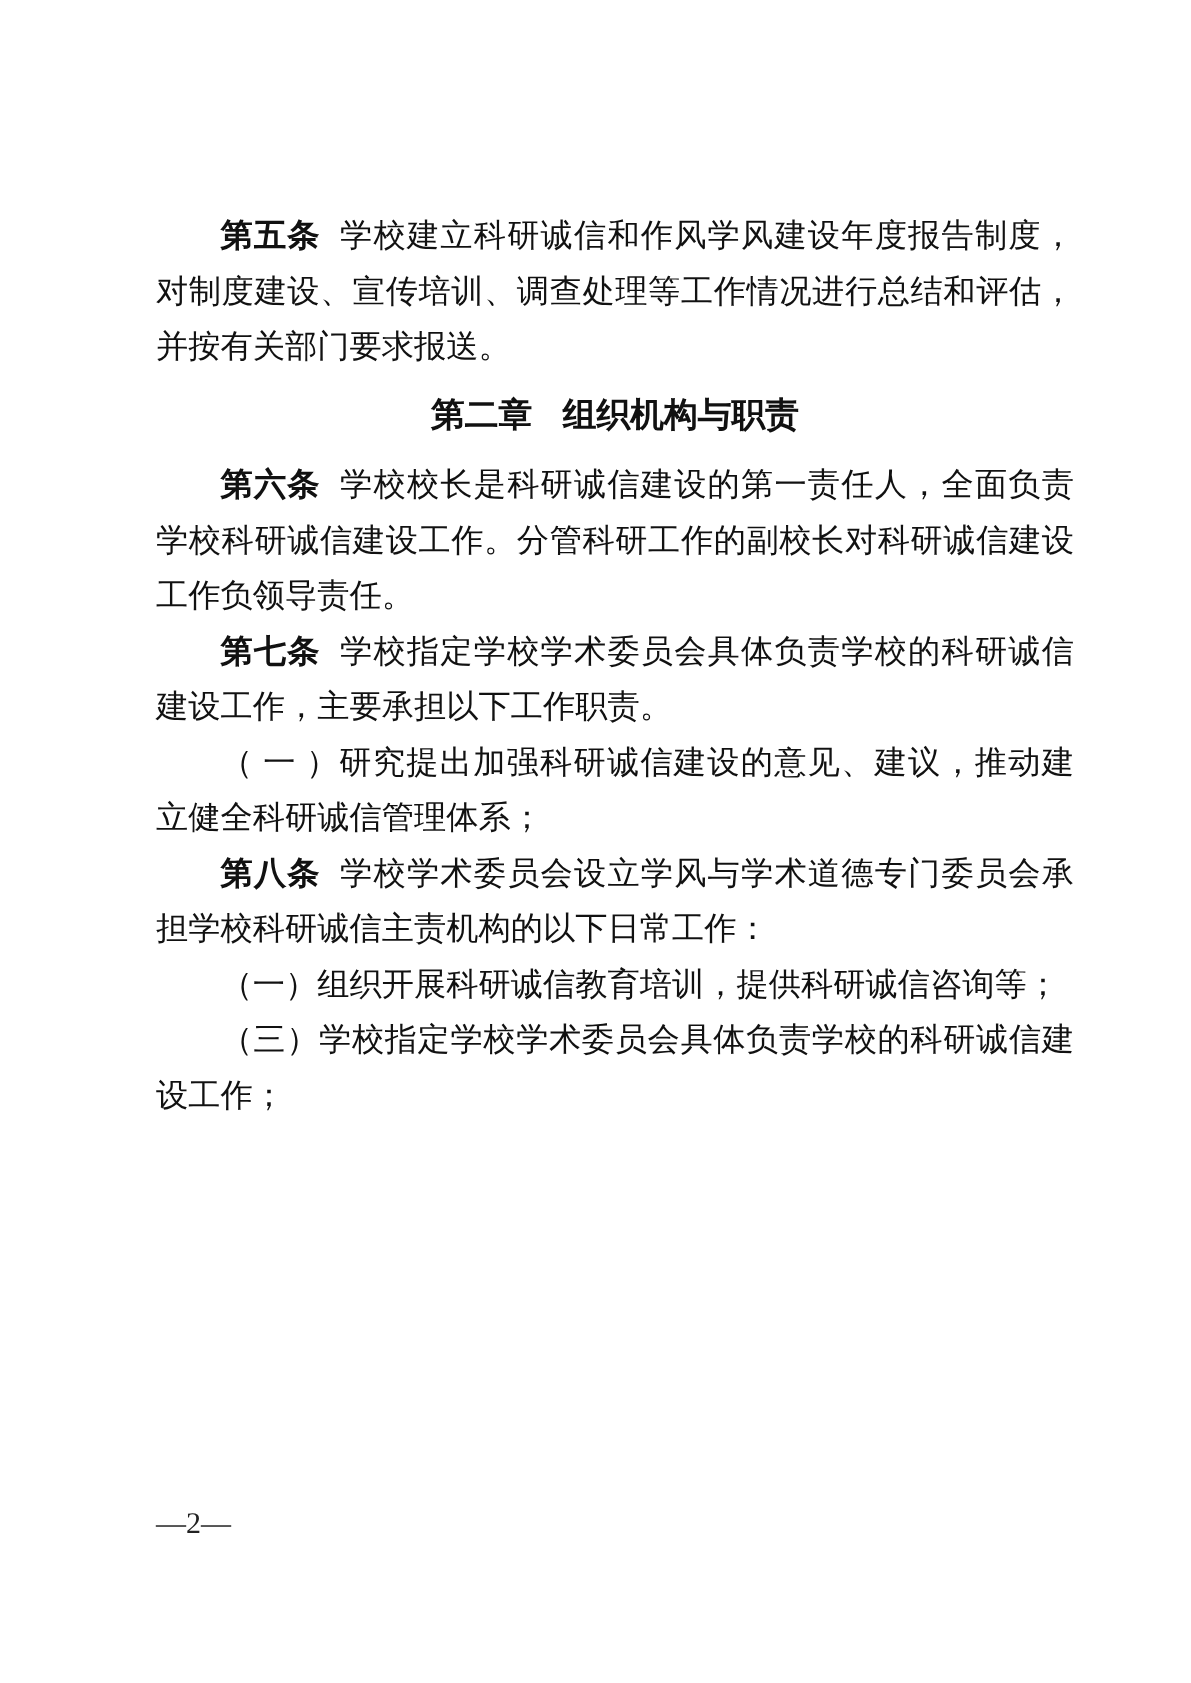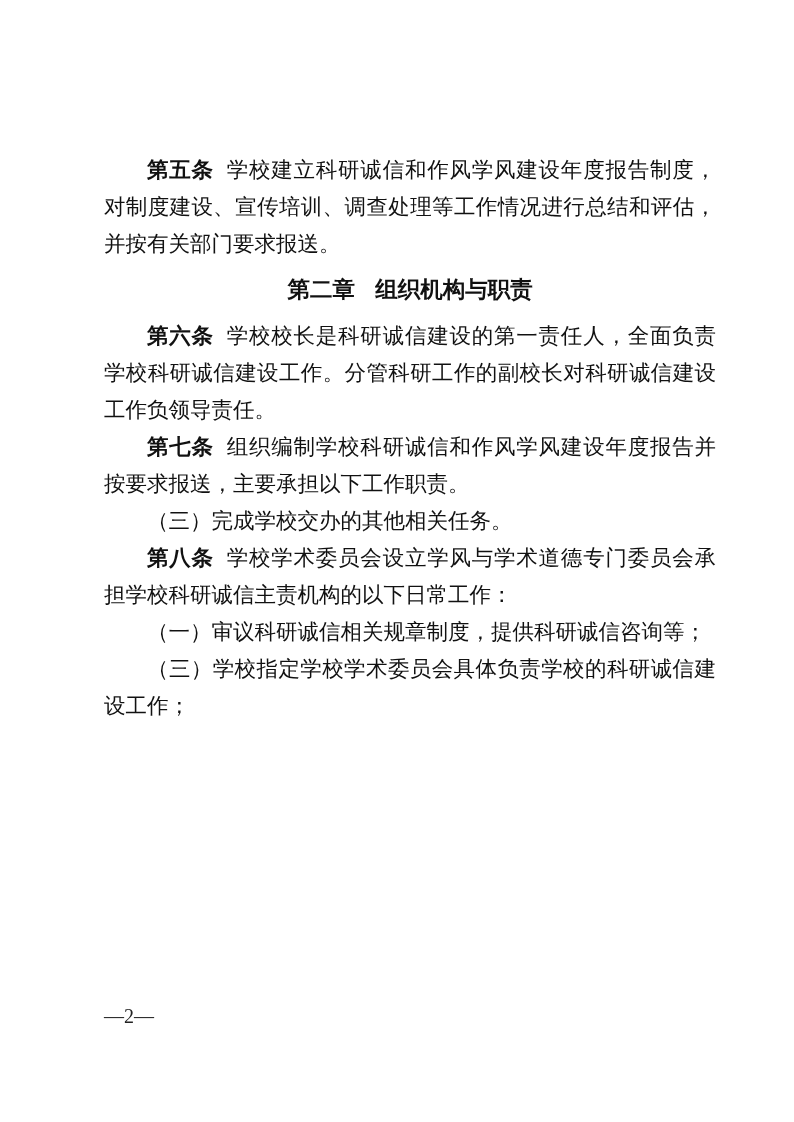--- a/index.html
+++ b/index.html
@@ -16,21 +16,21 @@
     color: #111111;
   }
   .page {
     position: absolute;
     inset: 0;
     background: #ffffff;
   }
   .doc {
     position: absolute;
     left: 104px;
-    top: 152px;
+    top: 139px;
     width: 612px;
     font-size: 21.5px;
     line-height: 37px;
     text-align: justify;
     text-justify: inter-character;
   }
   .para {
     margin: 0;
     padding: 0;
     text-indent: 2em;
@@ -69,25 +69,25 @@
 
 <div class="page">
   <main class="doc">
 
     <p class="para"><b class="term">第五条</b><span>学校建立科研诚信和作风学风建设年度报告制度，对制度建设、宣传培训、调查处理等工作情况进行总结和评估，并按有关部门要求报送。</span></p>
 
     <h2 class="chapter"><span class="ch-num">第二章</span><span class="ch-title">组织机构与职责</span></h2>
 
     <p class="para"><b class="term">第六条</b><span>学校校长是科研诚信建设的第一责任人，全面负责学校科研诚信建设工作。分管科研工作的副校长对科研诚信建设工作负领导责任。</span></p>
 
-    <p class="para"><b class="term">第七条</b><span>组织编制学校科研诚信和作风学风建设年度报告并按要求报送，主要承担以下工作职责。</span></p>
+    <p class="para"><b class="term">第七条</b><span>学校指定学校学术委员会具体负责学校的科研诚信建设工作，主要承担以下工作职责。</span></p>
 
-    <p class="para">（三）完成学校交办的其他相关任务。</p>
+    <p class="para">（ 一 ）研究提出加强科研诚信建设的意见、建议，推动建立健全科研诚信管理体系；</p>
 
     <p class="para"><b class="term">第八条</b><span>学校学术委员会设立学风与学术道德专门委员会承担学校科研诚信主责机构的以下日常工作：</span></p>
 
-    <p class="para">（一）审议科研诚信相关规章制度，提供科研诚信咨询等；</p>
+    <p class="para">（一）组织开展科研诚信教育培训，提供科研诚信咨询等；</p>
     <p class="para">（三）学校指定学校学术委员会具体负责学校的科研诚信建设工作；</p>
 
   </main>
 
   <div class="page-num">—2—</div>
 </div>
 
 </body></html>

